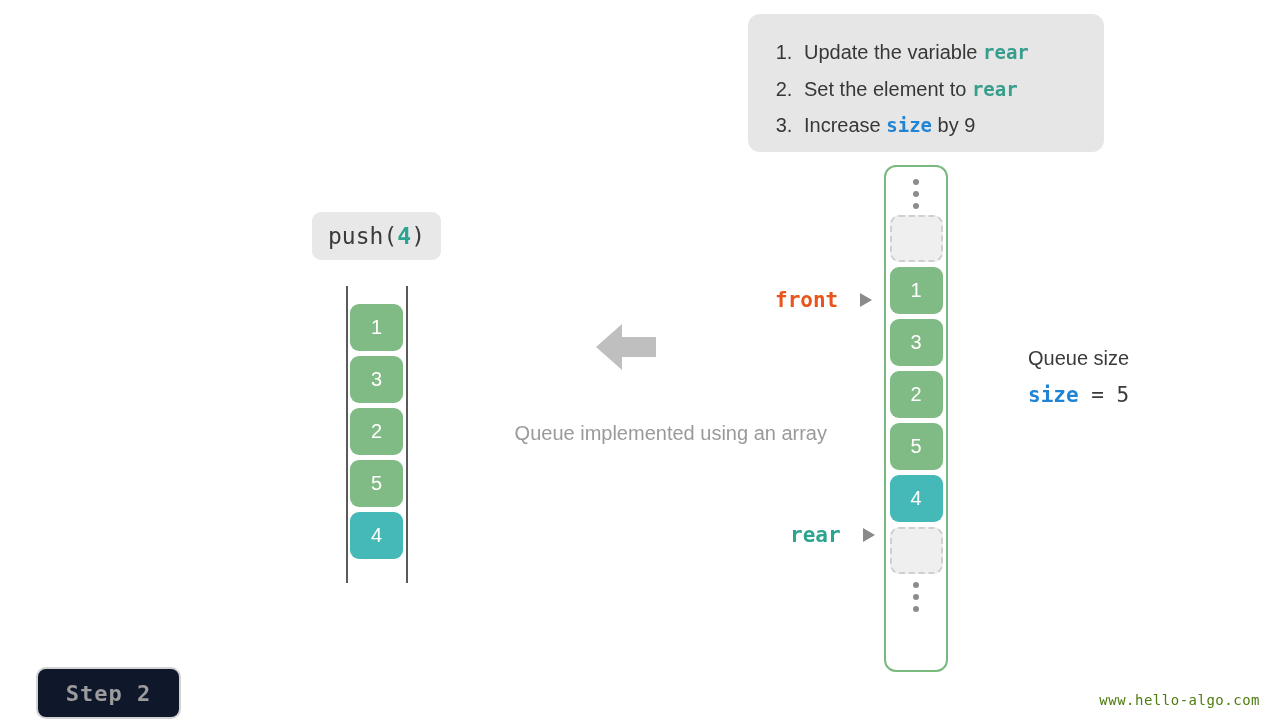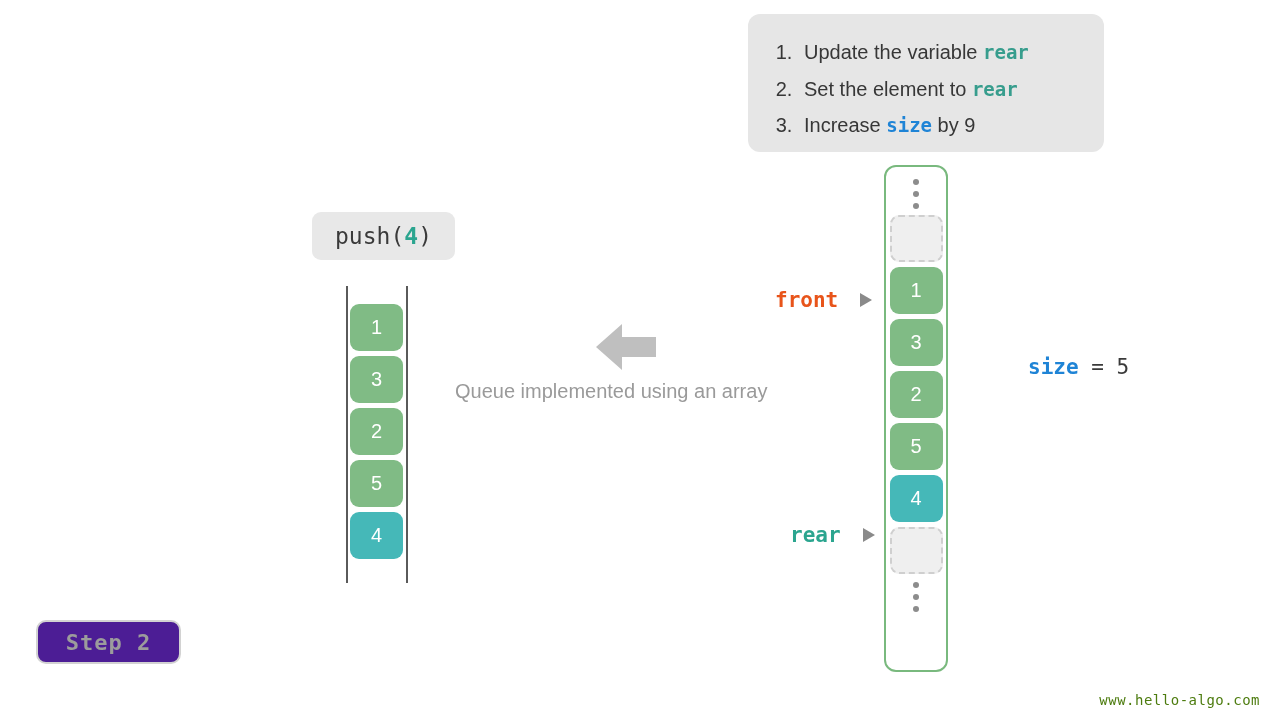--- a/index.html
+++ b/index.html
@@ -62,21 +62,21 @@
     font-weight: bold;
     color: #1f84d6;
     font-size: 19px;
   }
 
   
   #op-label {
     position: absolute;
     left: 312px;
     top: 212px;
-    width: 143px;
+    width: 129px;
     height: 48px;
     background: #e8e8e8;
     border-radius: 9px;
     display: flex;
     align-items: center;
     justify-content: center;
     font-family: "DejaVu Sans Mono", monospace;
     font-size: 23px;
     color: #3a3a3a;
     letter-spacing: 0px;
@@ -129,23 +129,23 @@
   #flow-arrow {
     position: absolute;
     left: 596px;
     top: 322px;
     width: 60px;
     height: 50px;
   }
   #caption {
     position: absolute;
     left: 455px;
-    top: 380px;
+    top: 422px;
     width: 372px;
-    text-align: left;
+    text-align: right;
     font-size: 20px;
     color: #9a9a9a;
     white-space: nowrap;
   }
 
   
   #queue-container {
     position: absolute;
     left: 884px;
     top: 165px;
@@ -229,26 +229,26 @@
   }
   #size-readout .expr .var {
     color: #1f84d6;
     font-weight: bold;
   }
 
   
   #step-badge {
     position: absolute;
     left: 36px;
-    top: 620px;
+    top: 667px;
     width: 145px;
-    height: 44px;
+    height: 52px;
     border: 2px solid #d2d2d2;
     border-radius: 10px;
-    background: #4c1d95;
+    background: #0f172a;
     display: flex;
     align-items: center;
     justify-content: center;
     font-family: "DejaVu Sans Mono", monospace;
     font-size: 22px;
     font-weight: bold;
     color: #9c9c9c;
     letter-spacing: 1px;
     box-sizing: border-box;
   }
@@ -326,20 +326,21 @@
   <div class="pointer" id="pointer-front">
     <span>front</span>
     <span class="arrowhead"></span>
   </div>
   <div class="pointer" id="pointer-rear">
     <span>rear</span>
     <span class="arrowhead"></span>
   </div>
 
   <div id="size-readout">
+    <div class="title">Queue size</div>
     <div class="expr"><span class="var">size</span><span> = </span><span>5</span></div>
   </div>
 
   <div id="step-badge">Step 2</div>
 
   <div id="watermark">www.hello-algo.com</div>
 
 </div>
 
 </body></html>

